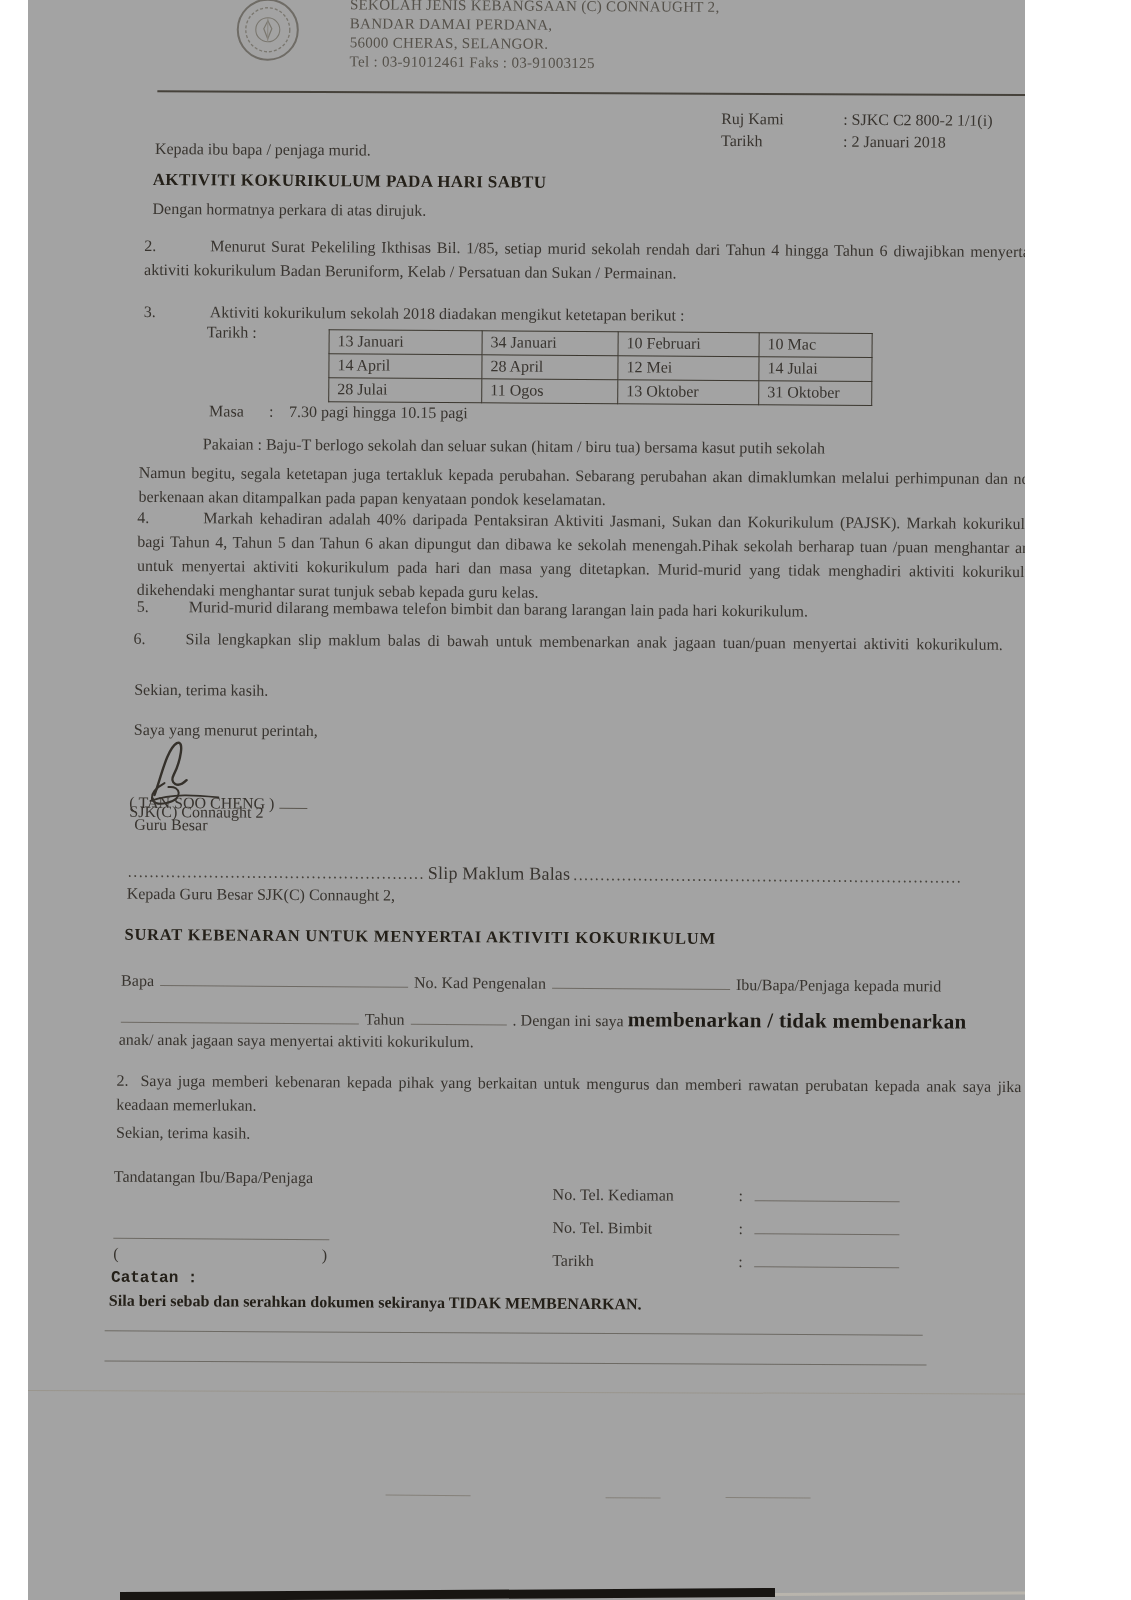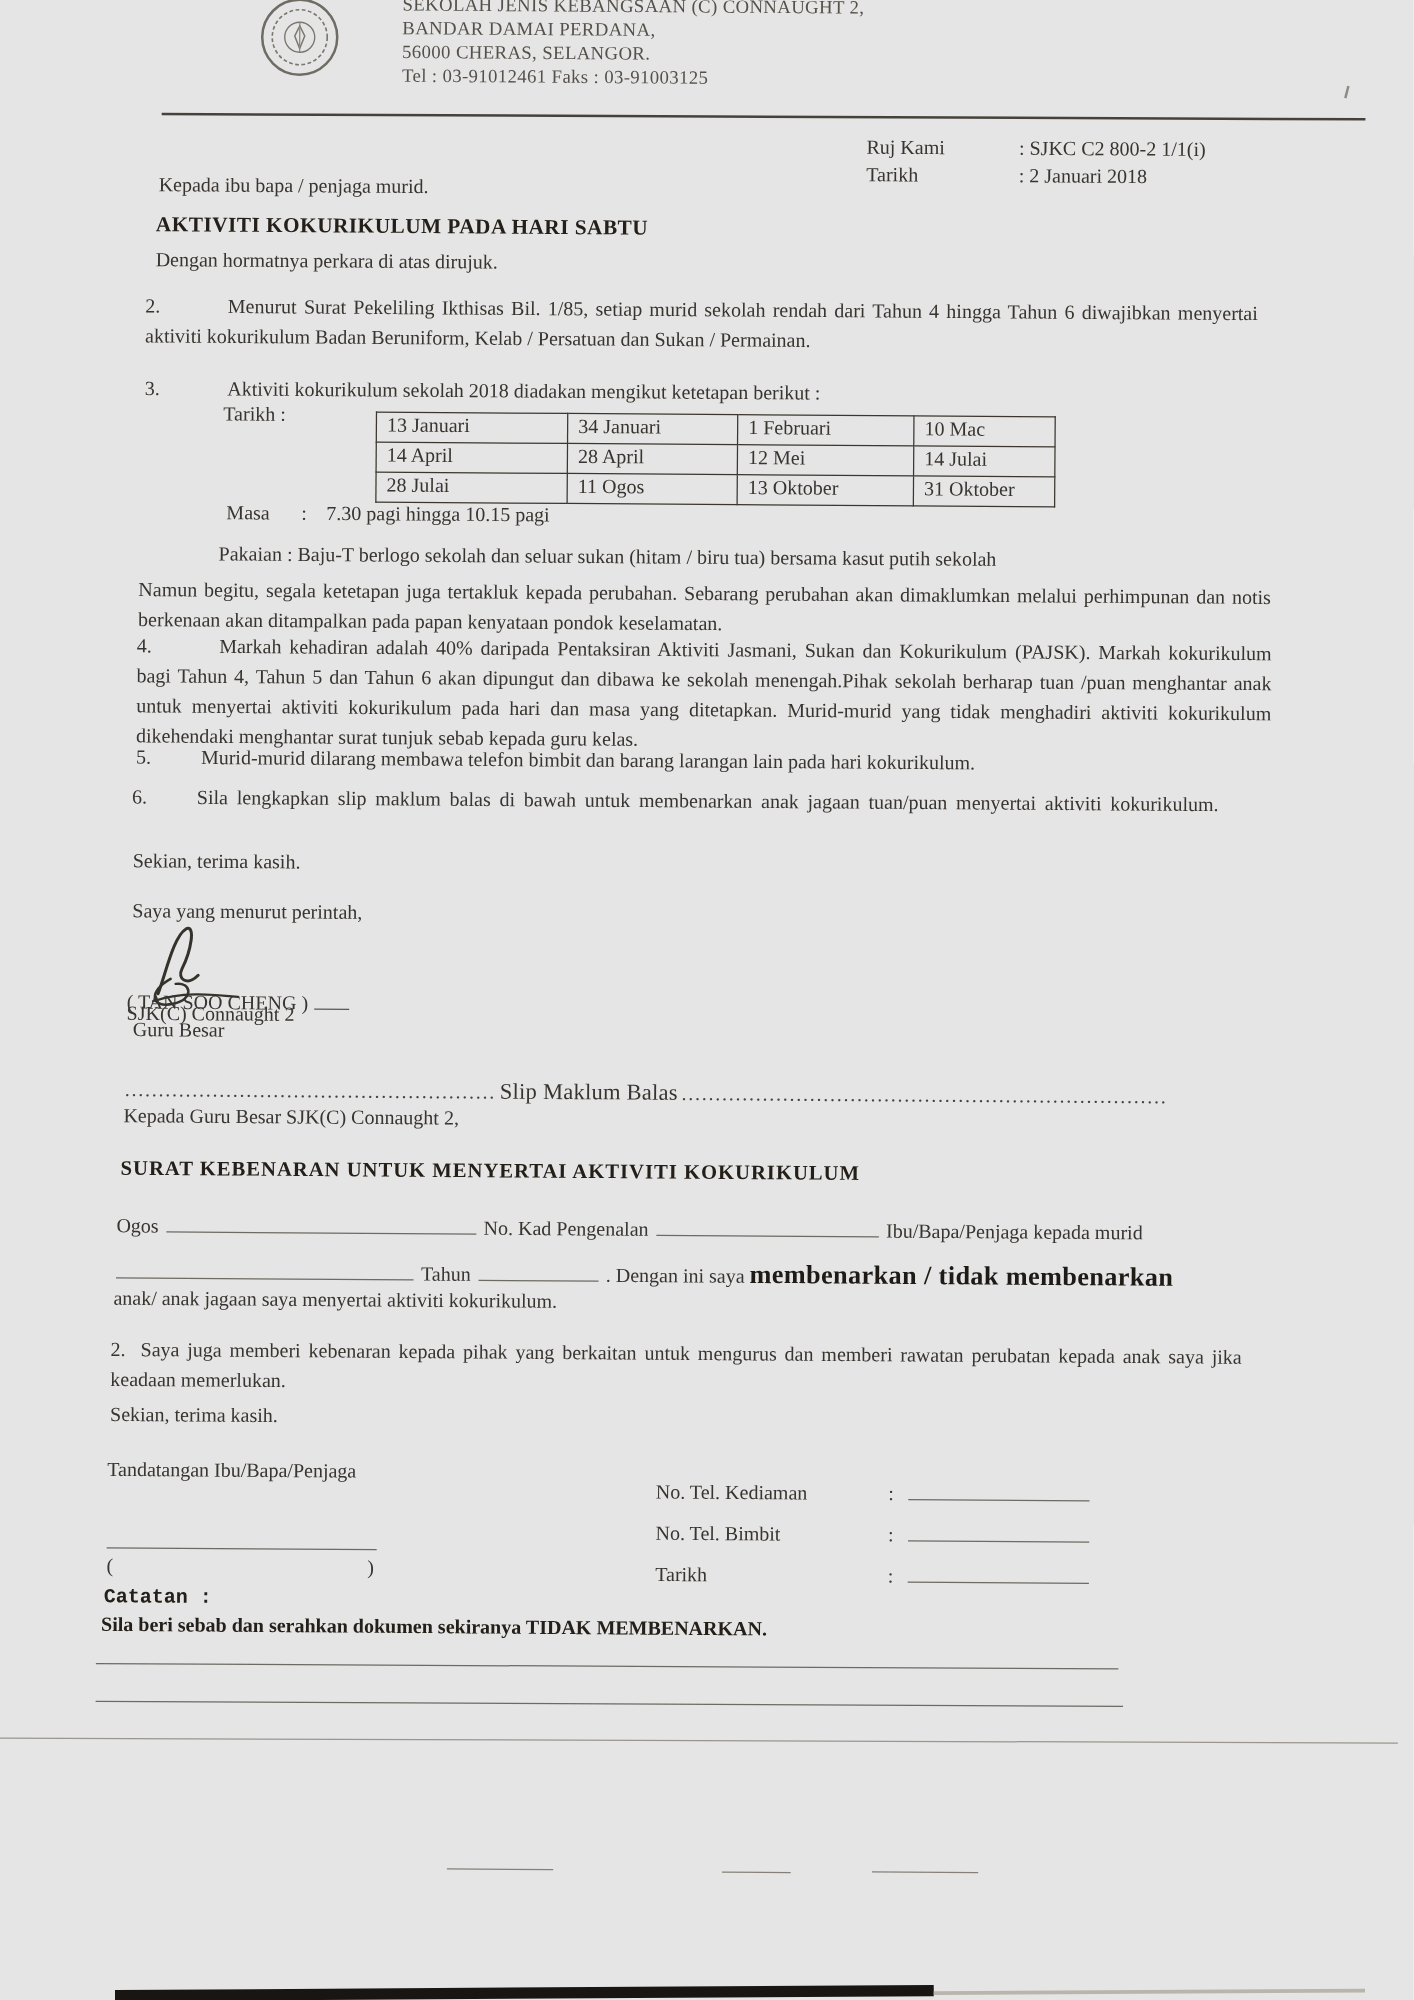--- a/index.html
+++ b/index.html
@@ -1,23 +1,24 @@
 <!DOCTYPE html>
 <html><head>
 <meta charset="utf-8">
 <style>
   html,body{margin:0;padding:0;}
   .page{
     position:relative;
-    width:1131px;height:1600px;
-    background:#e5e5e5;
+    width:997px;height:1600px;
+    background:#a3a3a3;
     overflow:hidden;
     font-family:"Liberation Serif", serif;
     color:#38342f;
     font-size:16px;
+    margin-left:28px;
   }
   .sheet{position:absolute;inset:0;transform:rotate(0.4deg);transform-origin:560px 0;}
   .abs{position:absolute;}
   .rule{position:absolute;height:2px;background:#46423b;}
   .rule-thin{position:absolute;height:1px;background:#6d6a64;}
   .letterhead div{line-height:19px;font-size:15px;color:#55514a;letter-spacing:.3px;}
   .lh-name{color:#7d7970;font-size:16px;letter-spacing:.6px;}
   .ref-row{line-height:22px;}
   .ref-label{display:inline-block;width:122px;}
   .doc-title{font-weight:bold;font-size:17px;letter-spacing:.4px;color:#242019;}
@@ -90,21 +91,21 @@
       <span class="pnum">3.</span><span>Aktiviti kokurikulum sekolah 2018 diadakan mengikut ketetapan berikut :</span>
     </div>
 
     <div class="abs" style="left:181px;top:326px;">Tarikh :</div>
 
     <table class="sched abs" style="left:303px;top:331px;">
       <tbody>
           <tr>
         <td style="width:136px;">13 Januari</td>
         <td style="width:119px;">34 Januari</td>
-        <td style="width:124px;">1 Februari</td>
+        <td style="width:124px;">10 Februari</td>
         <td style="width:96px;">10 Mac</td>
       </tr>
       <tr>
         <td>14 April</td>
         <td>28 April</td>
         <td>12 Mei</td>
         <td>14 Julai</td>
       </tr>
       <tr>
         <td>28 Julai</td>
@@ -153,21 +154,21 @@
     <div class="abs" style="left:107px;top:806px;">SJK(C) Connaught 2</div>
 
     <div class="abs slipdiv" style="left:106px;top:864px;">
       <span>.......................................................</span><span class="sliplabel">Slip Maklum Balas</span><span>........................................................................</span>
     </div>
 
     <div class="abs" style="left:105px;top:888px;">Kepada Guru Besar SJK(C) Connaught 2,</div>
     <div class="abs heading2" style="left:103px;top:928px;">SURAT KEBENARAN UNTUK MENYERTAI AKTIVITI KOKURIKULUM</div>
 
     <div class="abs" style="left:100px;top:974px;width:935px;white-space:nowrap;">
-      <span>Ogos</span><span class="blank" style="width:248px;"></span><span>No. Kad Pengenalan</span><span class="blank" style="width:178px;"></span><span>Ibu/Bapa/Penjaga kepada murid</span>
+      <span>Bapa</span><span class="blank" style="width:248px;"></span><span>No. Kad Pengenalan</span><span class="blank" style="width:178px;"></span><span>Ibu/Bapa/Penjaga kepada murid</span>
     </div>
 
     <div class="abs" style="left:100px;top:1007px;width:935px;white-space:nowrap;">
       <span class="blank" style="width:238px;margin-left:0;"></span><span>Tahun</span><span class="blank" style="width:96px;"></span><span>. Dengan ini saya</span>&nbsp;<span class="choice">membenarkan / tidak membenarkan</span>
     </div>
 
     <div class="abs" style="left:98px;top:1034px;">anak/ anak jagaan saya menyertai aktiviti kokurikulum.</div>
 
     <div class="abs para" style="left:96px;top:1072px;width:905px;">
       <span class="pnum-xs">2.</span><span>Saya juga memberi kebenaran kepada pihak yang berkaitan untuk mengurus dan memberi rawatan perubatan kepada anak saya jika keadaan memerlukan.</span>

